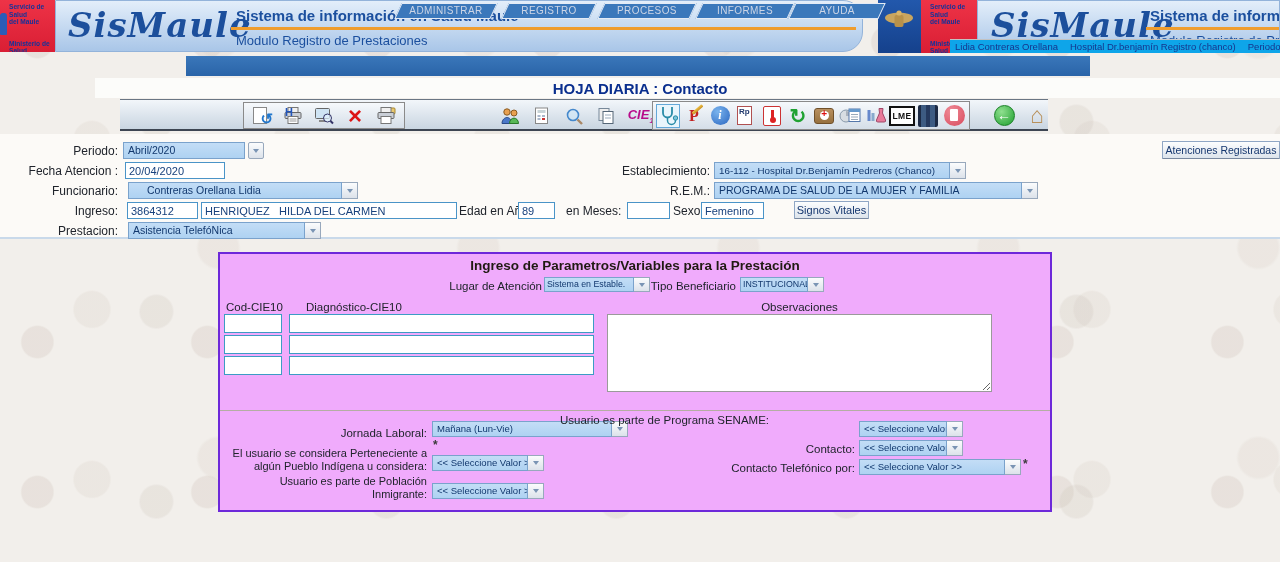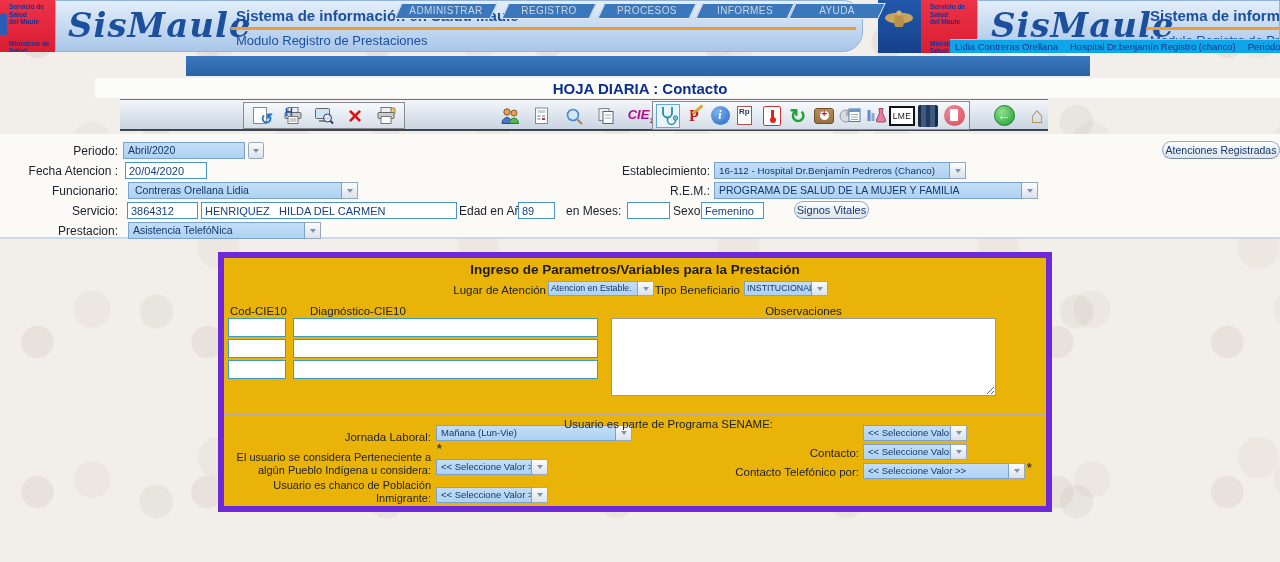--- a/index.html
+++ b/index.html
@@ -50,45 +50,45 @@
   .pletter{font-size:16px;font-weight:900;color:#c32222;font-family:"Liberation Serif",serif}
   .pencil{position:absolute;right:2px;top:4px;width:13px;height:3px;background:linear-gradient(#f0c24a,#c89020);transform:rotate(-40deg);border-radius:1px}
   .rppg{position:absolute;left:3px;top:2px;width:15px;height:19px;background:#fff;border:1px solid #b05050}
   .rptxt{position:absolute;left:5px;top:3px;font-size:8px;font-weight:bold;color:#223a6e}
   .thermo{width:18px;height:20px;border:1.5px solid #c33;background:#fff;border-radius:2px;position:relative}
   .thermo i{position:absolute;left:7px;top:3px;width:3px;height:11px;background:#d22}
   .thermo u{position:absolute;left:5.5px;bottom:1.5px;width:6px;height:6px;border-radius:50%;background:#d22}
   .faid{width:20px;height:16px;background:linear-gradient(#b89060,#96703e);border-radius:3px;position:relative;border:1px solid #70502a}
   .faid i{position:absolute;left:4.5px;top:2px;width:9px;height:9px;border-radius:50%;background:#fff}
   .faid u{position:absolute;left:5.2px;top:-1px;width:8px;text-decoration:none;color:#d11;font-weight:900;font-size:10px;text-align:center}
-  .lme{border:2px solid #111;background:#fff;color:#111;font-weight:400;font-size:8.5px;padding:3px 2px;letter-spacing:.3px}
+  .lme{border:2px solid #111;background:#fff;color:#111;font-weight:700;font-size:8.5px;padding:3px 2px;letter-spacing:.3px}
   .xray{width:20px;height:22px;border-radius:2px;background:#1c2a44;background-image:linear-gradient(90deg,transparent 3px,#3d5b82 3px,#3d5b82 8px,#25395e 8px,#25395e 12px,#3d5b82 12px,#3d5b82 17px,transparent 17px)}
   .redrep{width:21px;height:21px;border-radius:50%;background:radial-gradient(circle at 35% 30%,#ef8a96,#d84a5c);position:relative}
   .redrep i{position:absolute;left:6.5px;top:4px;width:8px;height:12px;background:#fff;border-radius:1px}
   .backbtn{width:21px;height:21px;border-radius:50%;background:radial-gradient(circle at 35% 30%,#8fe08f,#1e9e2e);color:#fff;font-weight:900;font-size:14px;display:flex;align-items:center;justify-content:center;border:1px solid #188024}
   .homei{font-size:23px;font-weight:bold;color:#b8905a;line-height:20px}
   
   .formband{position:absolute;left:0;top:134px;width:1280px;height:103px;background:#fcfaf7}
   .formdiv{position:absolute;left:0;top:237px;width:1280px;height:2px;background:#c9d9ea}
   .lbl{position:absolute;font-size:12px;color:#20242c;white-space:nowrap}
   .lr{text-align:right}
   .inp{position:absolute;border:1px solid #4a94c8;background:#fff;font-size:11px;color:#17407c;padding:0 3px;font-family:"Liberation Sans",sans-serif;height:17px}
-  .btn{position:absolute;font-size:11px;color:#14366e;background:linear-gradient(#fcfdfe,#dde4ec);border:1px solid #8fa6c4;border-bottom-color:#7888a0;border-radius:9px;text-align:center;cursor:pointer;font-family:"Liberation Sans",sans-serif}
+  .btn{position:absolute;font-size:11px;color:#14366e;background:linear-gradient(#fcfdfe,#dde4ec);border:1px solid #8fa6c4;border-bottom-color:#7888a0;border-radius:1px;text-align:center;cursor:pointer;font-family:"Liberation Sans",sans-serif}
   .dd{position:absolute;display:flex;align-items:stretch;height:17px;cursor:pointer}
   .dd .v{flex:1;background:linear-gradient(#c3ddf6,#aed2f2);border:1px solid #7aa2cc;font-size:10.5px;color:#12386e;line-height:15px;padding:0 4px;white-space:nowrap;overflow:hidden}
   .dd .b{width:16px;background:linear-gradient(#fbfcfd,#dce2ea);border:1px solid #98a8bc;border-left:none;display:flex;align-items:center;justify-content:center}
   .dd.gap .b{border-left:1px solid #98a8bc;margin-left:3px;border-radius:2px}
   .dd .b i{width:0;height:0;border-left:3.5px solid transparent;border-right:3.5px solid transparent;border-top:4px solid #7a94b4}
-  .dd .v.ind{padding-left:6px}
+  .dd .v.ind{padding-left:18px}
   .dd.sm{height:16px}
   .dd.sm .v{font-size:9.5px;line-height:14px}
   .dd.xs{height:15px}
   .dd.xs .v{font-size:8.8px;line-height:13px;padding:0 2px}
   
-  .panel{position:absolute;left:218px;top:252px;width:834px;height:260px;background:#eab308;border:6px solid #6d28d9}
+  .panel{position:absolute;left:218px;top:252px;width:834px;height:260px;background:#f0abfc;border:2px solid #6d28d9}
   .ptitle{position:absolute;left:0;top:4px;width:100%;text-align:center;font-size:13.5px;font-weight:bold;color:#201a12}
   .plbl{position:absolute;font-size:11.5px;color:#20242c;white-space:nowrap}
   .plbl2{position:absolute;font-size:11px;color:#20242c;line-height:12.5px}
   .pdiv{position:absolute;left:0;top:156px;width:100%;height:1px;background:#b5ada3}
   .cieinp{position:absolute;border:1px solid #3c9cc4;background:#fff;height:19px;font-size:11px;color:#17407c;padding:0 3px;font-family:"Liberation Sans",sans-serif}
   .obs{position:absolute;left:387px;top:60px;width:385px;height:78px;border:1px solid #9a9a9a;background:#fff;resize:both;font-family:"Liberation Sans",sans-serif;font-size:11px;color:#333}
   .star{position:absolute;font-size:12px;color:#3a3a3a;font-weight:bold}
 </style>
 </head>
 <body>
@@ -303,21 +303,21 @@
 
 <span class="lbl lr" style="left:0;top:144px;width:118px">Periodo:</span>
 <div class="dd gap" style="left:123px;top:142px;width:141px">
   <span class="v">Abril/2020</span>
   <span class="b">
       <i></i>
     </span>
 </div>
 
 <span class="lbl lr" style="left:0;top:164px;width:118px">Fecha Atencion :</span>
-<input class="inp" style="left: 125px; top: 162px; width: 82px;" value="20/04/2020">
+<input class="inp" style="left: 125px; top: 162px; width: 100px;" value="20/04/2020">
 
 <span class="lbl lr" style="left:460px;top:164px;width:250px">Establecimiento:</span>
 <div class="dd" style="left:714px;top:162px;width:252px">
   <span class="v" style="font-size:9.8px">16-112 - Hospital Dr.Benjamín Pedreros (Chanco)</span>
   <span class="b">
       <i></i>
     </span>
 </div>
 
 <span class="lbl lr" style="left:0;top:184px;width:118px">Funcionario:</span>
@@ -329,21 +329,21 @@
 </div>
 
 <span class="lbl lr" style="left:460px;top:184px;width:250px">R.E.M.:</span>
 <div class="dd" style="left:714px;top:182px;width:324px">
   <span class="v">PROGRAMA DE SALUD DE LA MUJER Y FAMILIA</span>
   <span class="b">
       <i></i>
     </span>
 </div>
 
-<span class="lbl lr" style="left:0;top:204px;width:118px">Servicio:</span>
+<span class="lbl lr" style="left:0;top:204px;width:118px">Ingreso:</span>
 <input class="inp" style="left: 127px; top: 202px; width: 71px;" value="3864312">
 <input class="inp" style="left: 201px; top: 202px; width: 256px;" value="HENRIQUEZ   HILDA DEL CARMEN">
 <span class="lbl" style="left:459px;top:204px">Edad en Años:</span>
 <input class="inp" style="left: 518px; top: 202px; width: 37px;" value="89">
 <span class="lbl" style="left:566px;top:204px">en Meses:</span>
 <input class="inp" style="left: 627px; top: 202px; width: 43px;" value="">
 <span class="lbl" style="left:673px;top:204px">Sexo:</span>
 <input class="inp" style="left: 701px; top: 202px; width: 63px;" value="Femenino">
 <button class="btn" style="left:794px;top:201px;width:75px;height:18px">Signos Vitales</button>
 
@@ -355,21 +355,21 @@
     </span>
 </div>
 
 <button class="btn" style="left:1162px;top:141px;width:118px;height:18px;font-size:10.5px">Atenciones Registradas</button>
 
 <div class="panel">
   <div class="ptitle">Ingreso de Parametros/Variables para la Prestación</div>
 
   <span class="plbl" style="left:160px;top:26px;width:162px;text-align:right">Lugar de Atención</span>
   <div class="dd xs" style="left:324px;top:23px;width:106px">
-    <span class="v">Atencion en Estable.</span>
+    <span class="v">Sistema en Estable.</span>
     <span class="b">
         <i></i>
       </span>
   </div>
   <span class="plbl" style="left:430px;top:26px;width:86px;text-align:right">Tipo Beneficiario</span>
   <div class="dd xs" style="left:520px;top:23px;width:84px">
     <span class="v">INSTITUCIONAL</span>
     <span class="b">
         <i></i>
       </span>
@@ -403,21 +403,21 @@
     <span>El usuario se considera Perteneciente a</span><br><span>algún Pueblo Indígena u considera:</span>
   </div>
   <div class="dd sm" style="left:212px;top:201px;width:112px">
     <span class="v">&lt;&lt; Seleccione Valor &gt;&gt;</span>
     <span class="b">
         <i></i>
       </span>
   </div>
 
   <div class="plbl2" style="left:10px;top:221px;width:197px;text-align:right">
-    <span>Usuario es chanco de Población</span><br><span>Inmigrante:</span>
+    <span>Usuario es parte de Población</span><br><span>Inmigrante:</span>
   </div>
   <div class="dd sm" style="left:212px;top:229px;width:112px">
     <span class="v">&lt;&lt; Seleccione Valor &gt;&gt;</span>
     <span class="b">
         <i></i>
       </span>
   </div>
 
   <span class="plbl" style="left:340px;top:160px;width:295px;text-align:left">Usuario es parte de Programa SENAME:</span>
   <div class="dd sm" style="left:639px;top:167px;width:104px">

